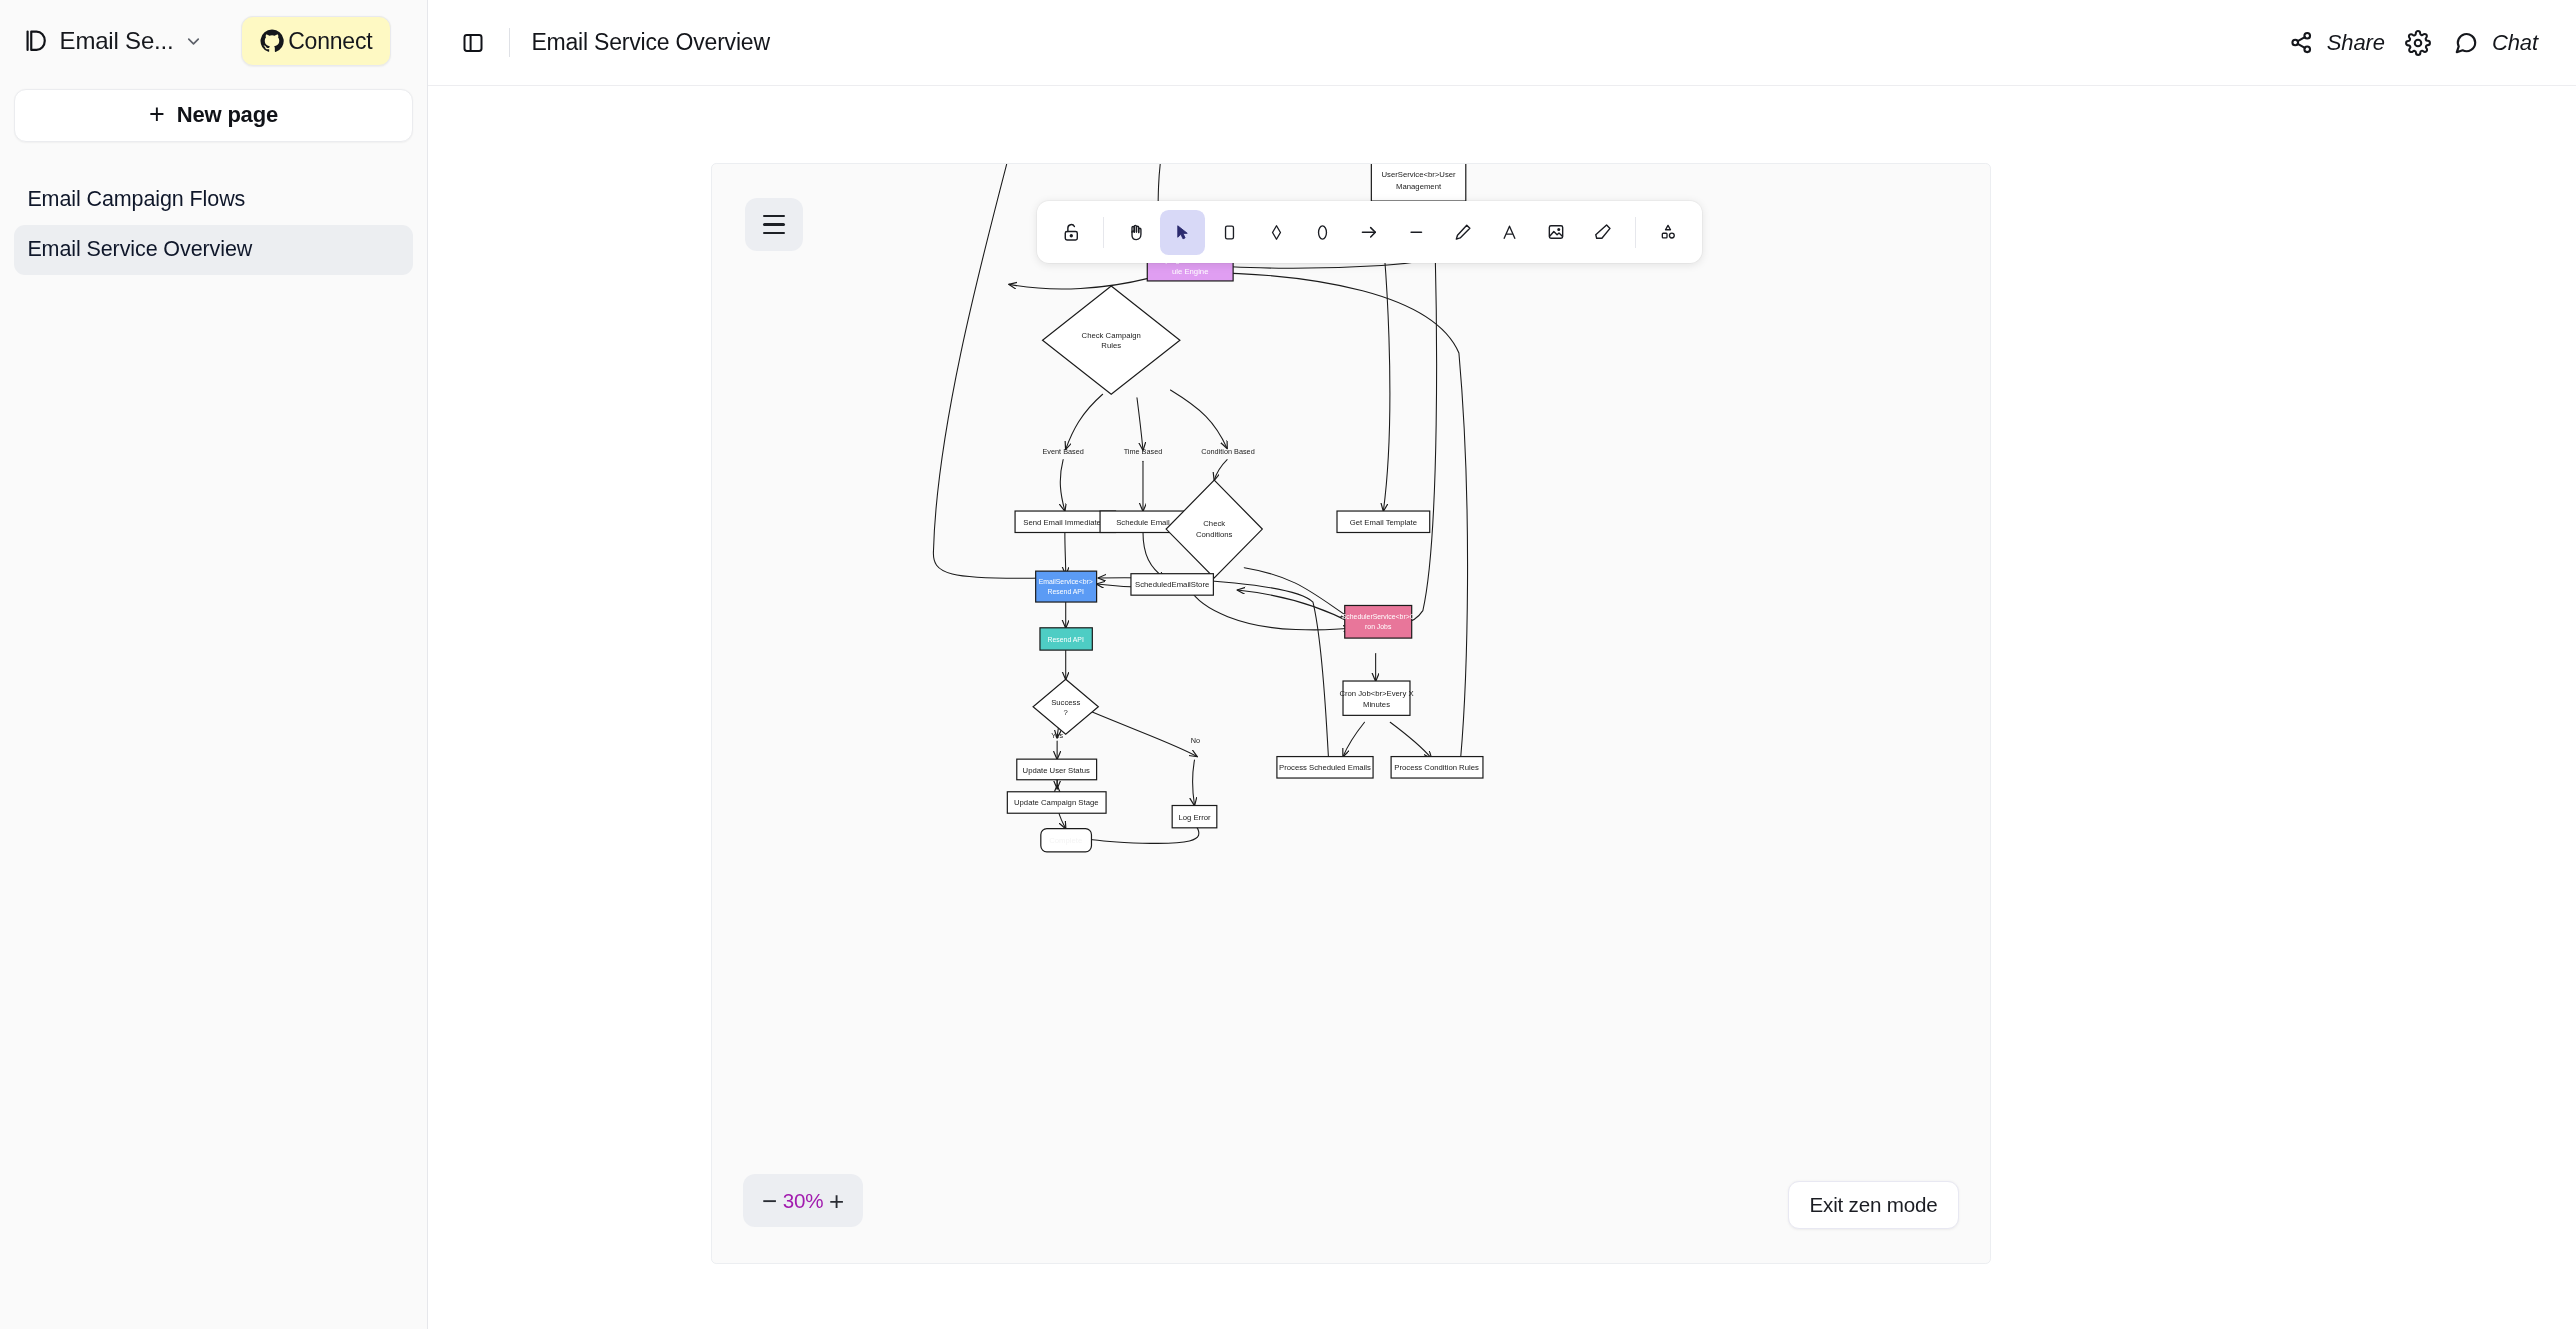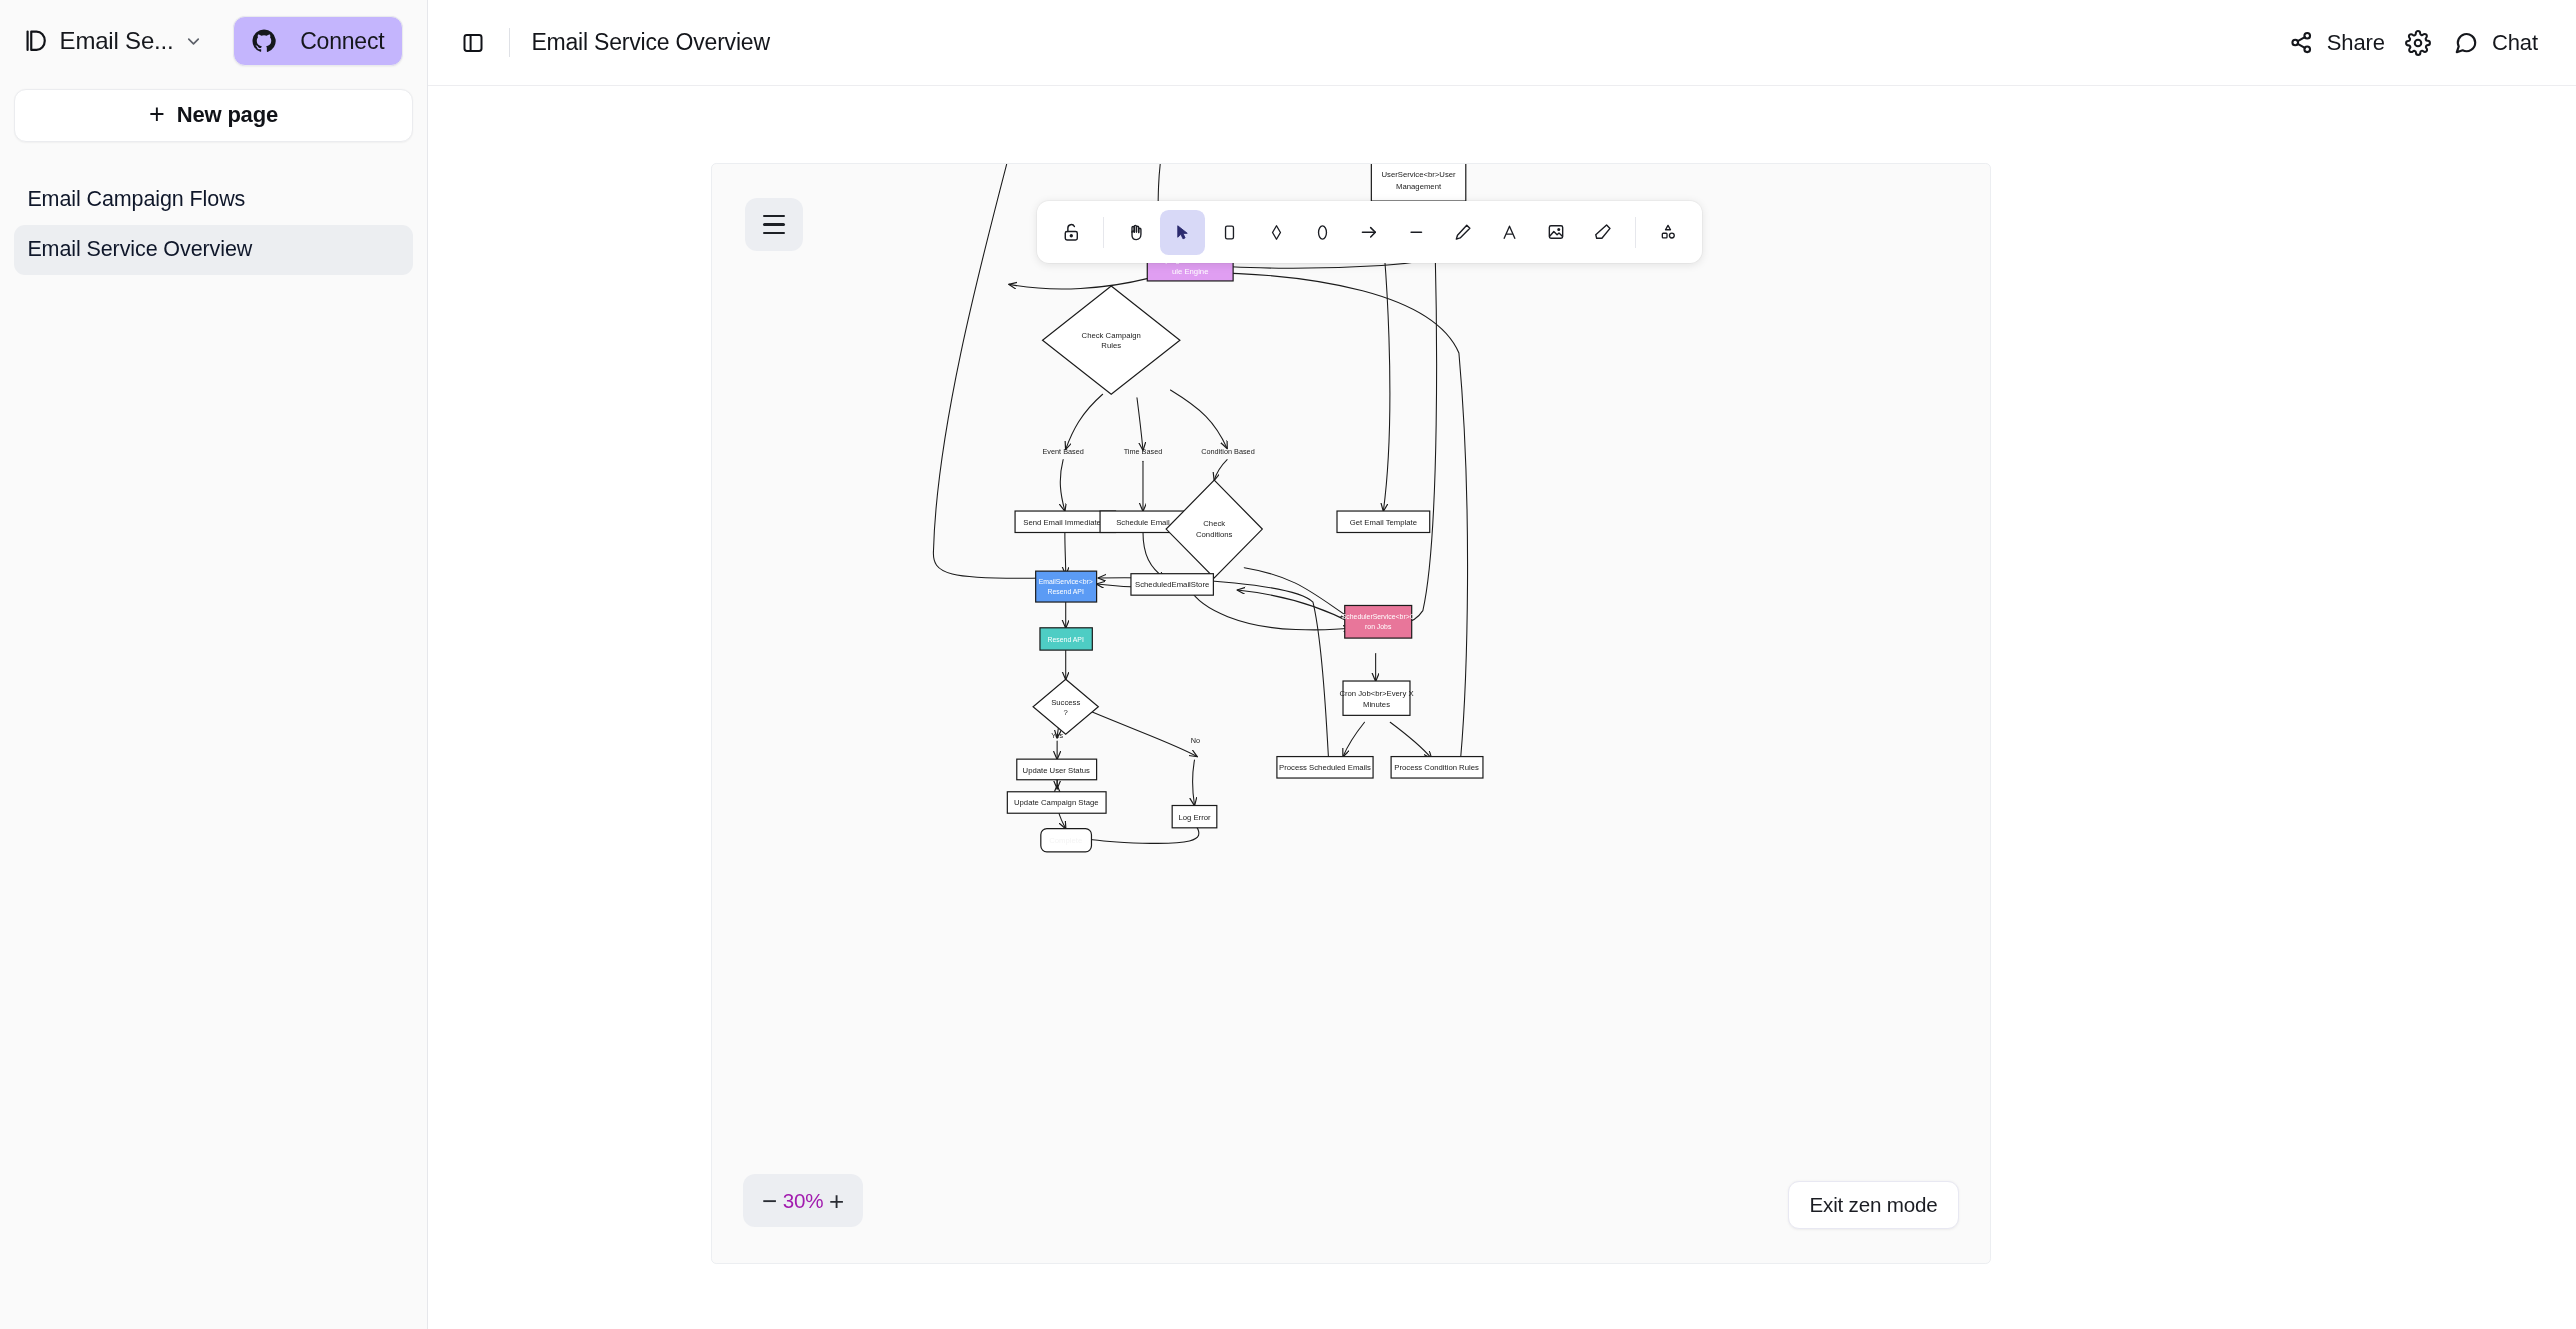--- a/index.html
+++ b/index.html
@@ -26,23 +26,23 @@
     gap: 8.6px;
     text-align: center;
   }
   .logo-icon { width: 29px; height: 29px; flex: 0 0 29px; display:flex; align-items:center; justify-content:center; }
   .ws-name {
     font-size: 24px; color: #16181d; font-weight: 400;
     white-space: nowrap; letter-spacing: -0.2px;
   }
   .chev { width: 22px; height: 22px; flex:0 0 22px; display:flex; align-items:center; justify-content:center; color:#5c6069; }
   .connect-btn {
-    margin-left: 20px;
-    display: flex; align-items: center; gap: 22px;
-    background: #c4b5fd;
+    margin-left: 28px;
+    display: flex; align-items: center; gap: 2px;
+    background: #fef9c3;
     border: 0.9px solid #e9eaee;
     border-radius: 12px;
     padding: 9.4px 18px 9.4px 15.5px;
     box-shadow: 0 0.9px 1.7px rgba(16,18,24,0.05);
     cursor: pointer;
     white-space: nowrap;
   }
   .connect-btn .lbl { font-size: 23px; color: #15171c; letter-spacing: -0.2px; }
 
   .sb-search {
@@ -91,21 +91,21 @@
   .main { flex: 1; position: relative; height: 1329px; background: #fff; }
   .topbar {
     height: 86px;
     display: flex; align-items: center;
     padding: 0 38px 0 27.5px;
     border-bottom: 0.9px solid #ededf0;
   }
   .panel-icon { width: 34px; height: 34px; display:flex; align-items:center; justify-content:center; cursor:pointer; color:#111318; }
   .vdiv { width: 0.9px; height: 29px; background: #dfe1e6; margin: 0 22px 0 19px; }
   .page-title { font-size: 23px; color: #14161b; letter-spacing: -0.2px; }
-  .topbar-right { margin-left: auto; display: flex; align-items: center; gap: 19px; }
+  .topbar-right { margin-left: auto; display: flex; align-items: center; gap: 19px; font-style: italic; }
   .tb-btn { display: flex; align-items: center; gap: 11px; cursor: pointer; }
   .tb-btn .lbl { font-size: 22px; color: #15171c; letter-spacing: -0.1px; }
   .tb-ico { width: 29px; height: 29px; display:flex; align-items:center; justify-content:center; color:#15171c; }
 
   .content { padding: 45px 0 0 0; }
   .para {
     font-size: 26px; color: #1a1c21;
     margin: 0 0 33px 0;
     padding-left: 283px;
     letter-spacing: -0.2px;

